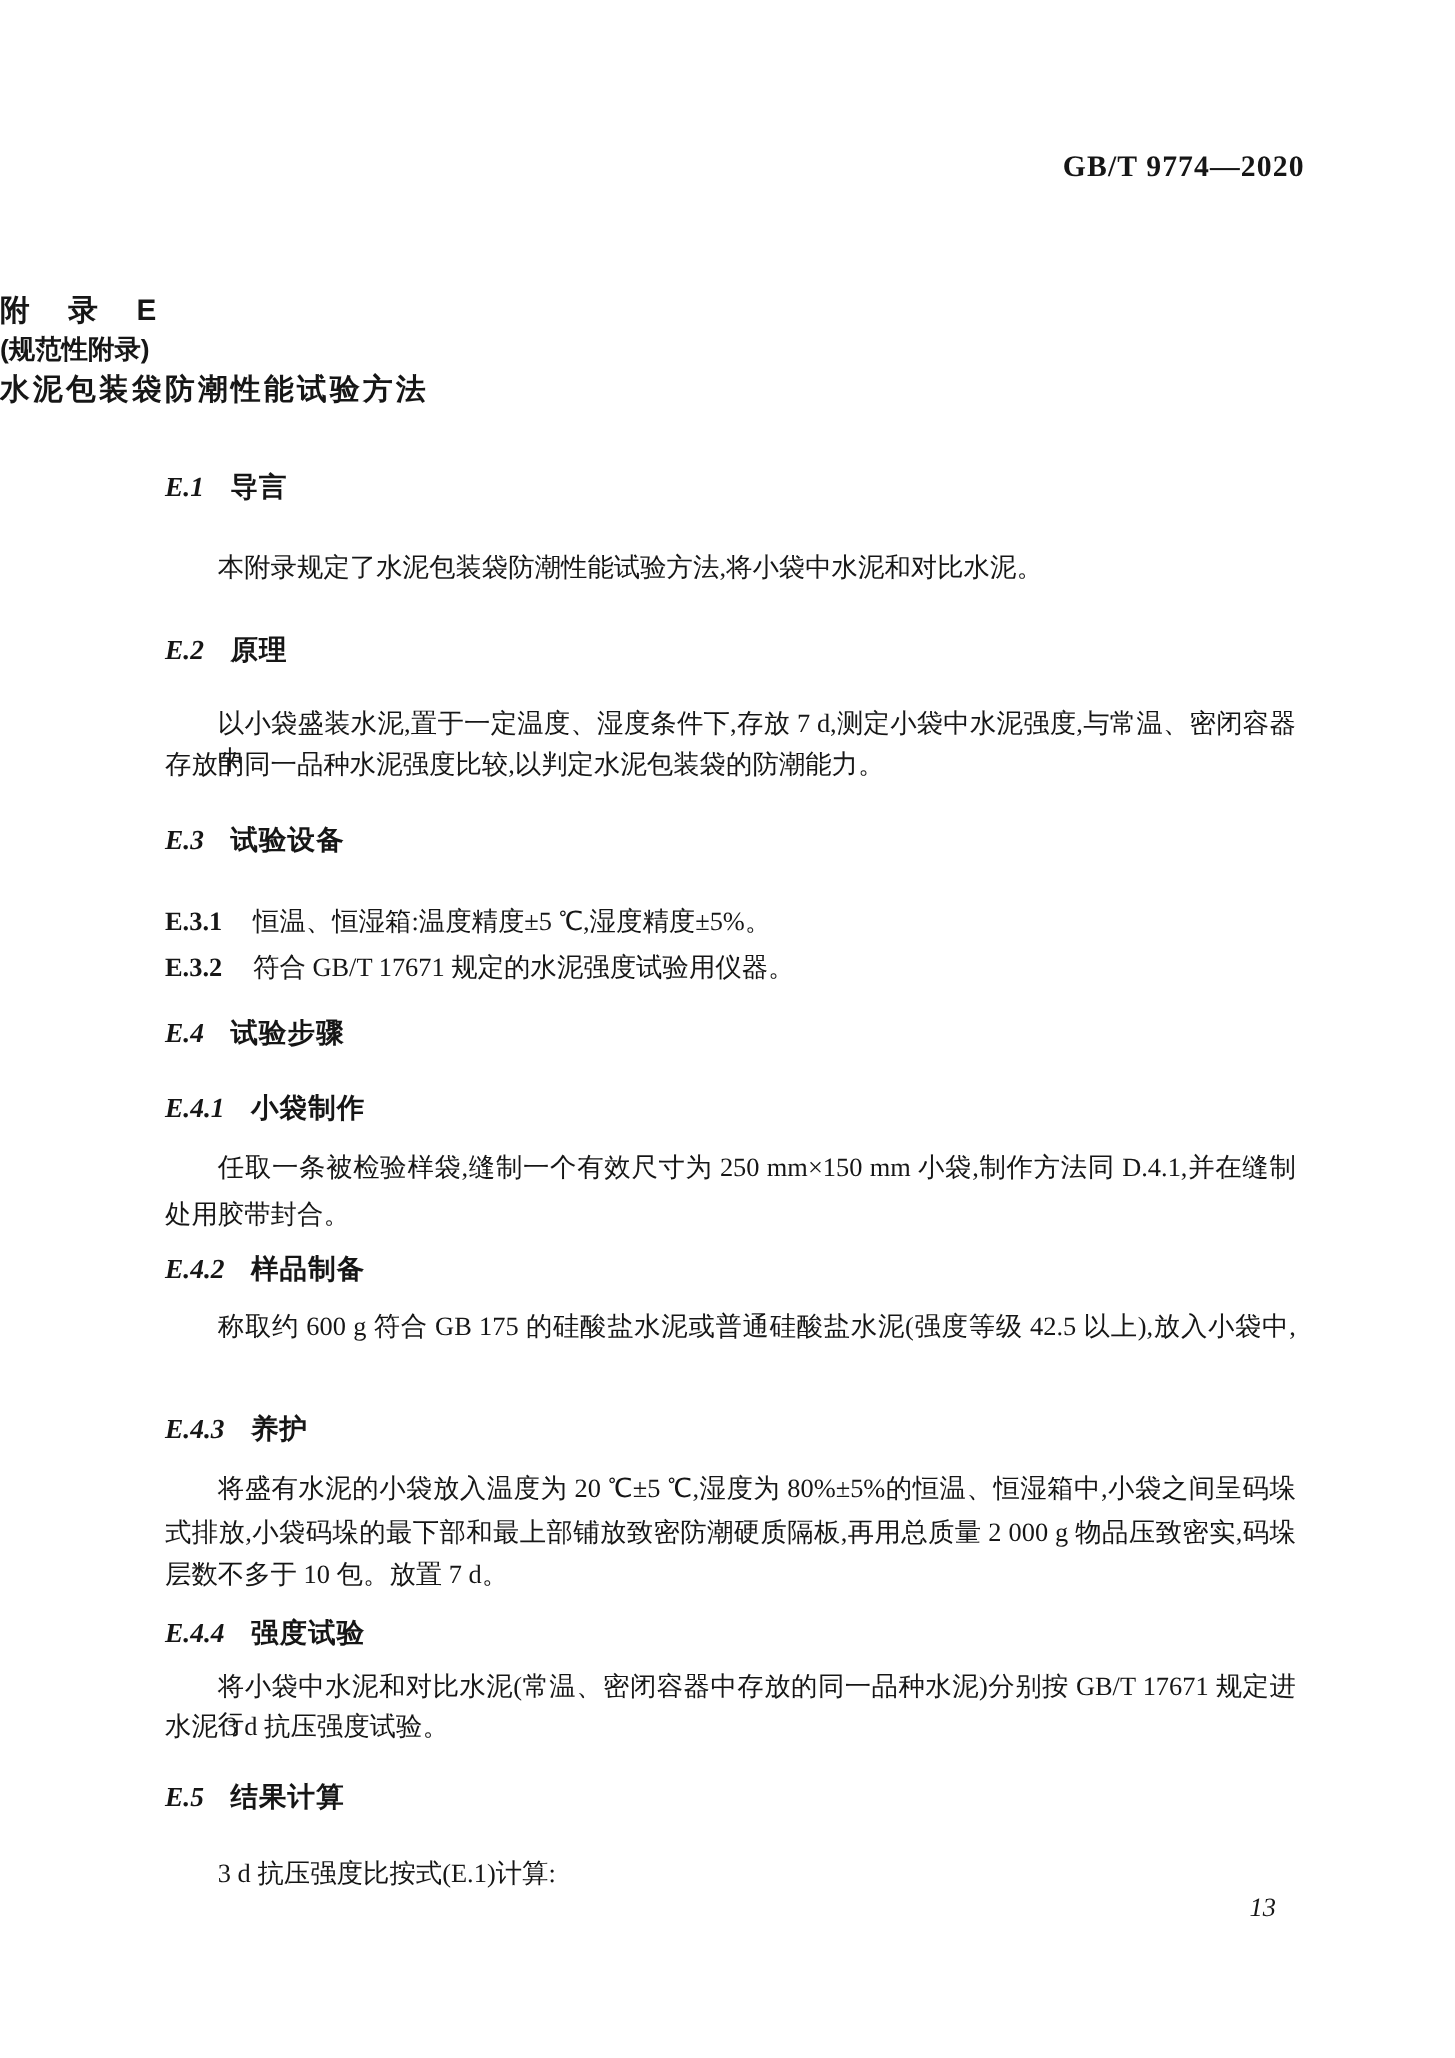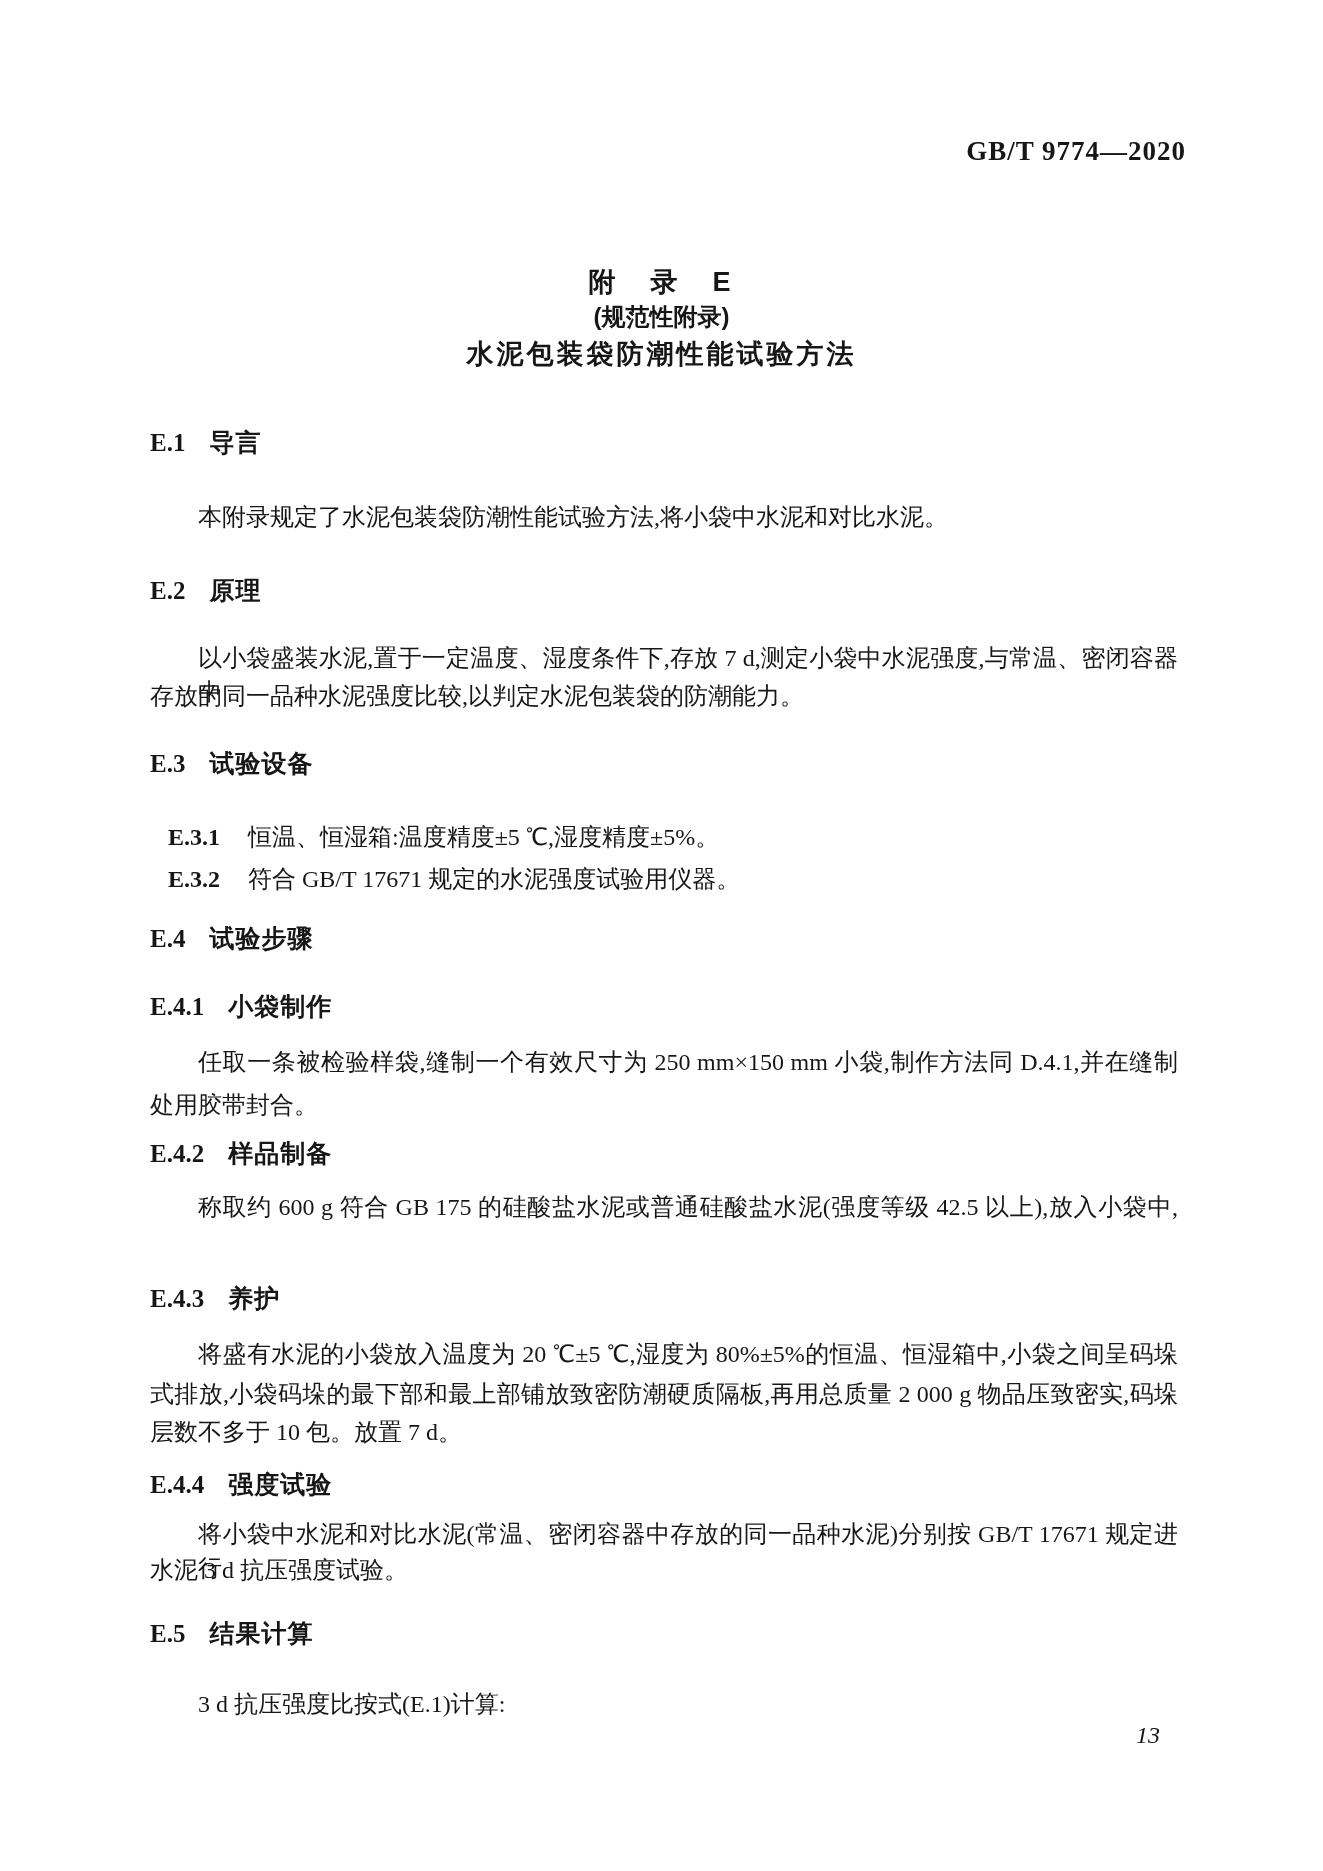--- a/index.html
+++ b/index.html
@@ -26,37 +26,37 @@
     font-family: "Liberation Serif", serif;
     font-weight: bold;
     font-size: 27px;
     letter-spacing: 1px;
   }
 
   
   .t-center {
     left: 0;
     width: 100%;
-    text-align: center;
     font-weight: bold;
   }
   .appendix-title   { top: 264px; font-size: 27px; font-family: "Liberation Sans", sans-serif; letter-spacing: 4px; }
   .appendix-subtitle{ top: 301px; font-size: 24px; font-family: "Liberation Sans", sans-serif; }
   .appendix-name    { top: 336px; font-size: 27px; font-family: "Liberation Sans", sans-serif; letter-spacing: 3px; }
 
   
   .clause {
     left: 150px;
     font-size: 25px;
     font-weight: bold;
     white-space: nowrap;
   }
   .clause .num {
     font-family: "Liberation Serif", serif;
     margin-right: 24px;
+    font-style: italic;
   }
   .clause .lbl {
     font-family: "Liberation Sans", sans-serif;
     letter-spacing: 1px;
   }
 
   
   .bodyline {
     left: 150px;
     width: 1028px;
@@ -77,21 +77,20 @@
   
   .item {
     left: 150px;
     width: 1028px;
     font-size: 24px;
     white-space: nowrap;
   }
   .item .num {
     font-weight: bold;
     margin-right: 28px;
-    margin-left: 18px;
   }
 
   .page-number {
     top: 1722px;
     left: 1136px;
     font-size: 24px;
     font-style: italic;
   }
 </style>
 </head>

